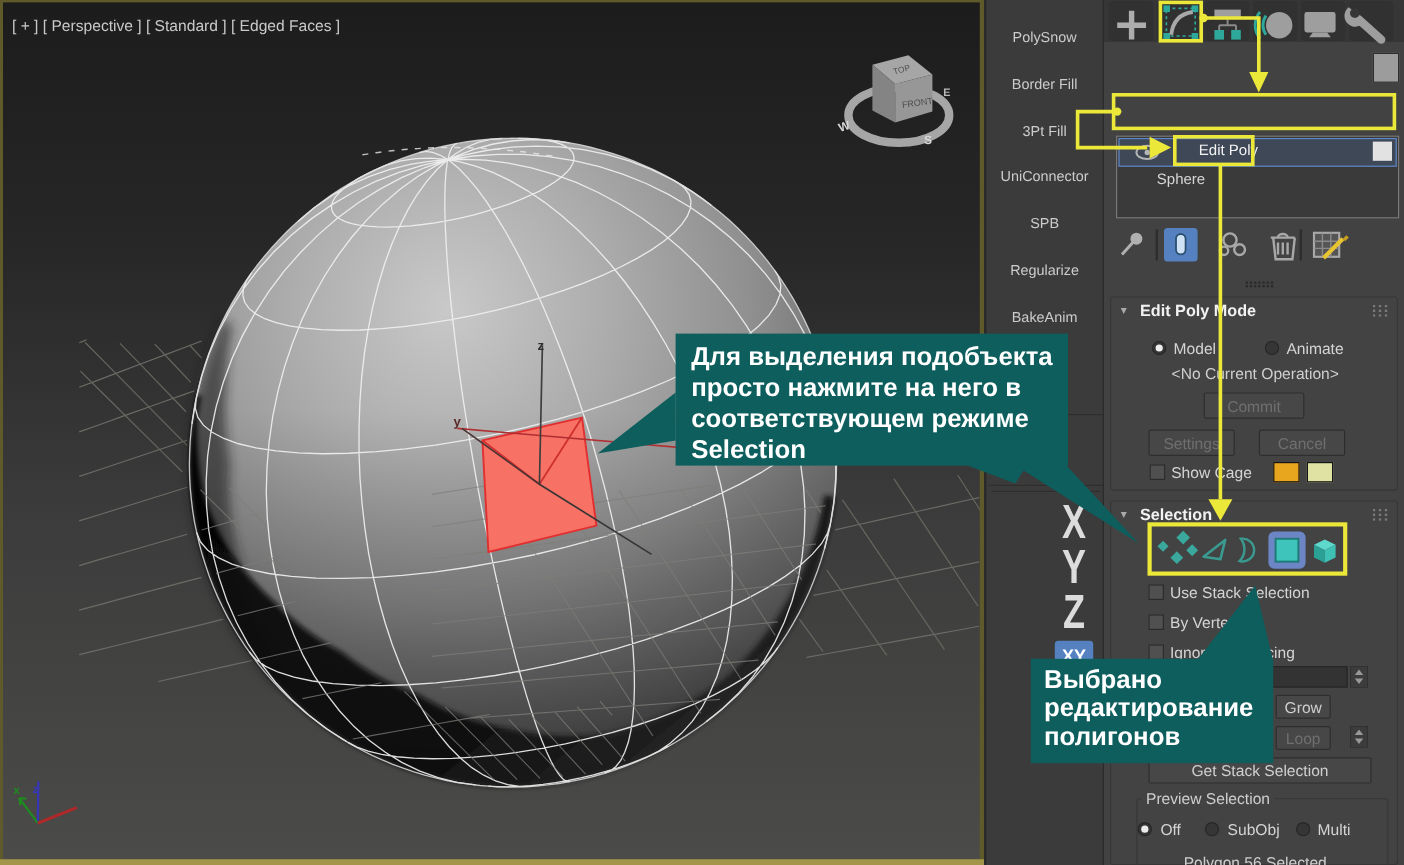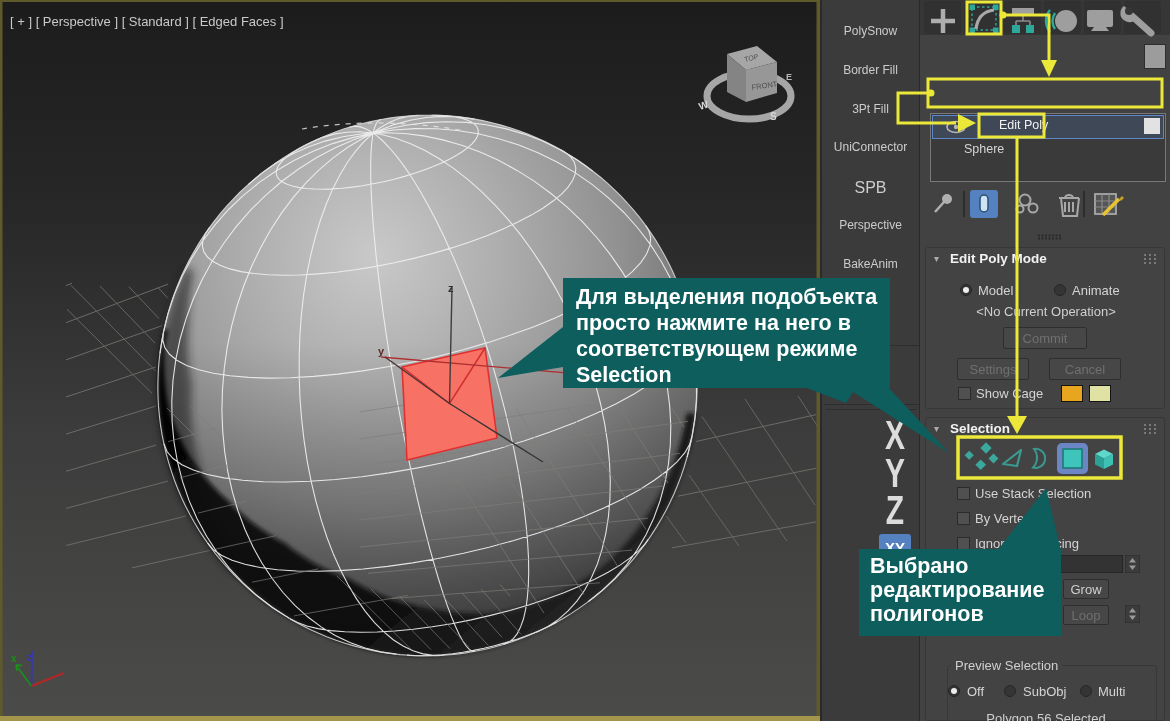--- a/index.html
+++ b/index.html
@@ -86,22 +86,22 @@
     <rect x="0" y="0" width="2.5" height="721" fill="#5f5a2a"></rect>
     <rect x="0" y="0" width="820" height="2" fill="#5f5a2a"></rect>
     <rect x="816.5" y="0" width="3.5" height="721" fill="#5f5a2a"></rect>
     <rect x="0" y="716" width="820" height="5" fill="#a3954a"></rect>
   </svg>
 <div class="abs" style="left:820px;top:0;width:100px;height:721px;background:#3b3b3b;border-left:2px solid #2a2a2a;">
     <div style="position:absolute;left:0;top:24px;width:97px;text-align:center;font-size:12px;color:#cccccc;">PolySnow</div>
     <div style="position:absolute;left:0;top:63px;width:97px;text-align:center;font-size:12px;color:#cccccc;">Border Fill</div>
     <div style="position:absolute;left:0;top:102px;width:97px;text-align:center;font-size:12px;color:#cccccc;">3Pt Fill</div>
     <div style="position:absolute;left:0;top:140px;width:97px;text-align:center;font-size:12px;color:#cccccc;">UniConnector</div>
-    <div style="position:absolute;left:0;top:179px;width:97px;text-align:center;font-size:16px;color:#cccccc;">SPB</div>
-    <div style="position:absolute;left:0;top:218px;width:97px;text-align:center;font-size:12px;color:#cccccc;">Perspective</div>
+    <div style="position:absolute;left:0;top:179px;width:97px;text-align:center;font-size:12px;color:#cccccc;">SPB</div>
+    <div style="position:absolute;left:0;top:218px;width:97px;text-align:center;font-size:12px;color:#cccccc;">Regularize</div>
     <div style="position:absolute;left:0;top:257px;width:97px;text-align:center;font-size:12px;color:#cccccc;">BakeAnim</div>
     <div style="position:absolute;left:2px;top:345px;width:95px;border-top:1px solid #2e2e2e;"></div>
     <div style="position:absolute;left:2px;top:404px;width:95px;border-top:1px solid #2e2e2e;"></div>
     <div style="position:absolute;left:4px;top:409px;width:91px;border-top:1px solid #2e2e2e;"></div>
     <div style="position:absolute;left:53px;top:416px;width:40px;text-align:center;font-size:40px;line-height:38px;font-weight:bold;color:#dcdcdc;transform:scaleX(0.75);">X</div>
     <div style="position:absolute;left:53px;top:454px;width:40px;text-align:center;font-size:40px;line-height:38px;font-weight:bold;color:#dcdcdc;transform:scaleX(0.75);">Y</div>
     <div style="position:absolute;left:53px;top:491px;width:40px;text-align:center;font-size:40px;line-height:38px;font-weight:bold;color:#dcdcdc;transform:scaleX(0.75);">Z</div>
     <div style="position:absolute;left:57px;top:534px;width:32px;height:28px;background:#5581c1;border-radius:3px;color:#fff;font-weight:bold;font-size:15px;text-align:center;line-height:28px;">XY</div>
     <div style="position:absolute;left:97px;top:0;width:3px;height:721px;background:#2a2a2a;"></div>
   </div>
@@ -276,20 +276,21 @@
     </svg>
     <div class="btn en" style="left:137px;top:161px;width:46px;height:20px;line-height:19px;">Grow</div>
     <div class="btn" style="left:35px;top:161px;width:46px;height:20px;line-height:19px;">Shrink</div>
     <div class="btn" style="left:137px;top:187px;width:46px;height:20px;line-height:19px;">Loop</div>
     <div class="btn" style="left:35px;top:187px;width:46px;height:20px;line-height:19px;">Ring</div>
     <svg class="abs" style="left:199px;top:187px" width="15" height="18" viewBox="0 0 15 18">
       <rect x="0" y="0" width="15" height="18" fill="#3c3c3c" stroke="#2a2a2a"></rect>
       <polygon points="7.5,3 11,7.5 4,7.5" fill="#999"></polygon>
       <polygon points="7.5,15 11,10.5 4,10.5" fill="#999"></polygon>
     </svg>
+    <div class="btn en" style="left:31px;top:213px;width:186px;height:22px;line-height:21px;">Get Stack Selection</div>
     <div class="abs" style="left:21px;top:247px;width:210px;height:70px;border:1px solid #383838;border-radius:3px;"></div>
     <div class="abs" style="left:25px;top:240px;background:#434343;padding:0 4px;color:#cfcfcf;font-size:13px;">Preview Selection</div>
     <svg class="abs" style="left:22px;top:267px" width="12" height="12" viewBox="0 0 12 12">
       <circle cx="6" cy="6" r="5.5" fill="#353535" stroke="#272727" stroke-width="1"></circle>
       <circle cx="6" cy="6" r="3" fill="#ededed"></circle>
     </svg>
     <div class="lbl" style="left:41px;top:266px;">Off</div>
     <svg class="abs" style="left:78px;top:267px" width="12" height="12" viewBox="0 0 12 12">
       <circle cx="6" cy="6" r="5.5" fill="#353535" stroke="#272727" stroke-width="1"></circle>
     </svg>

